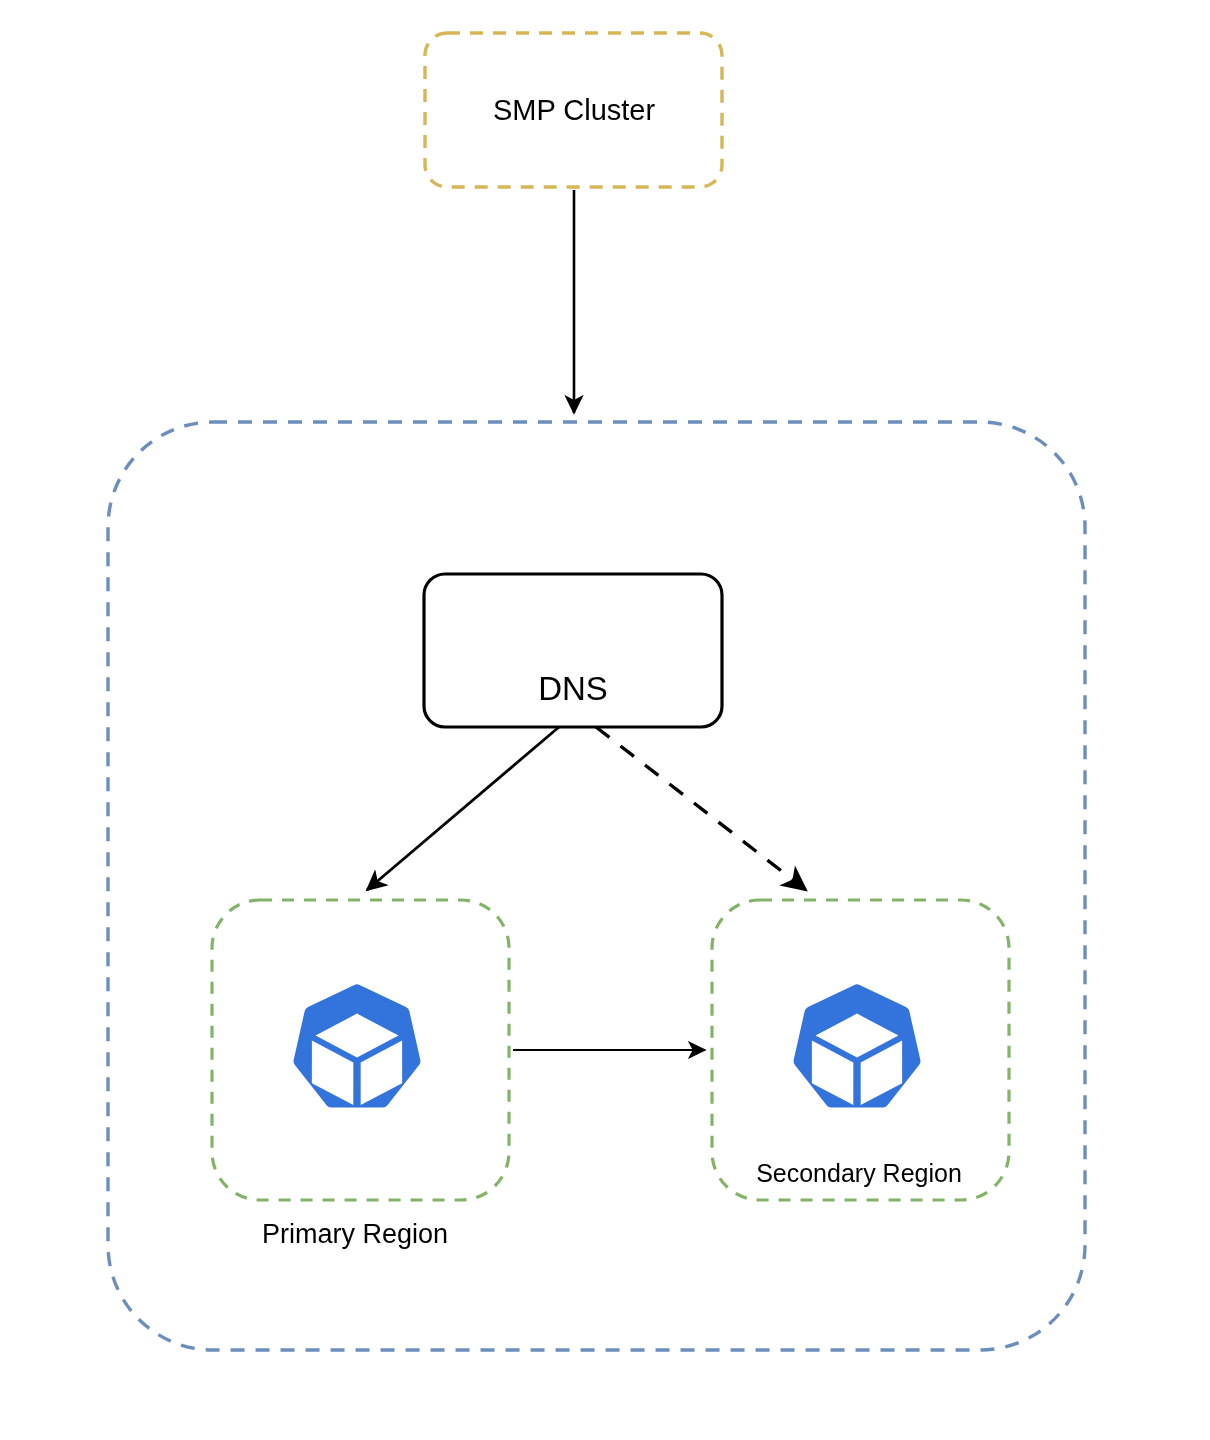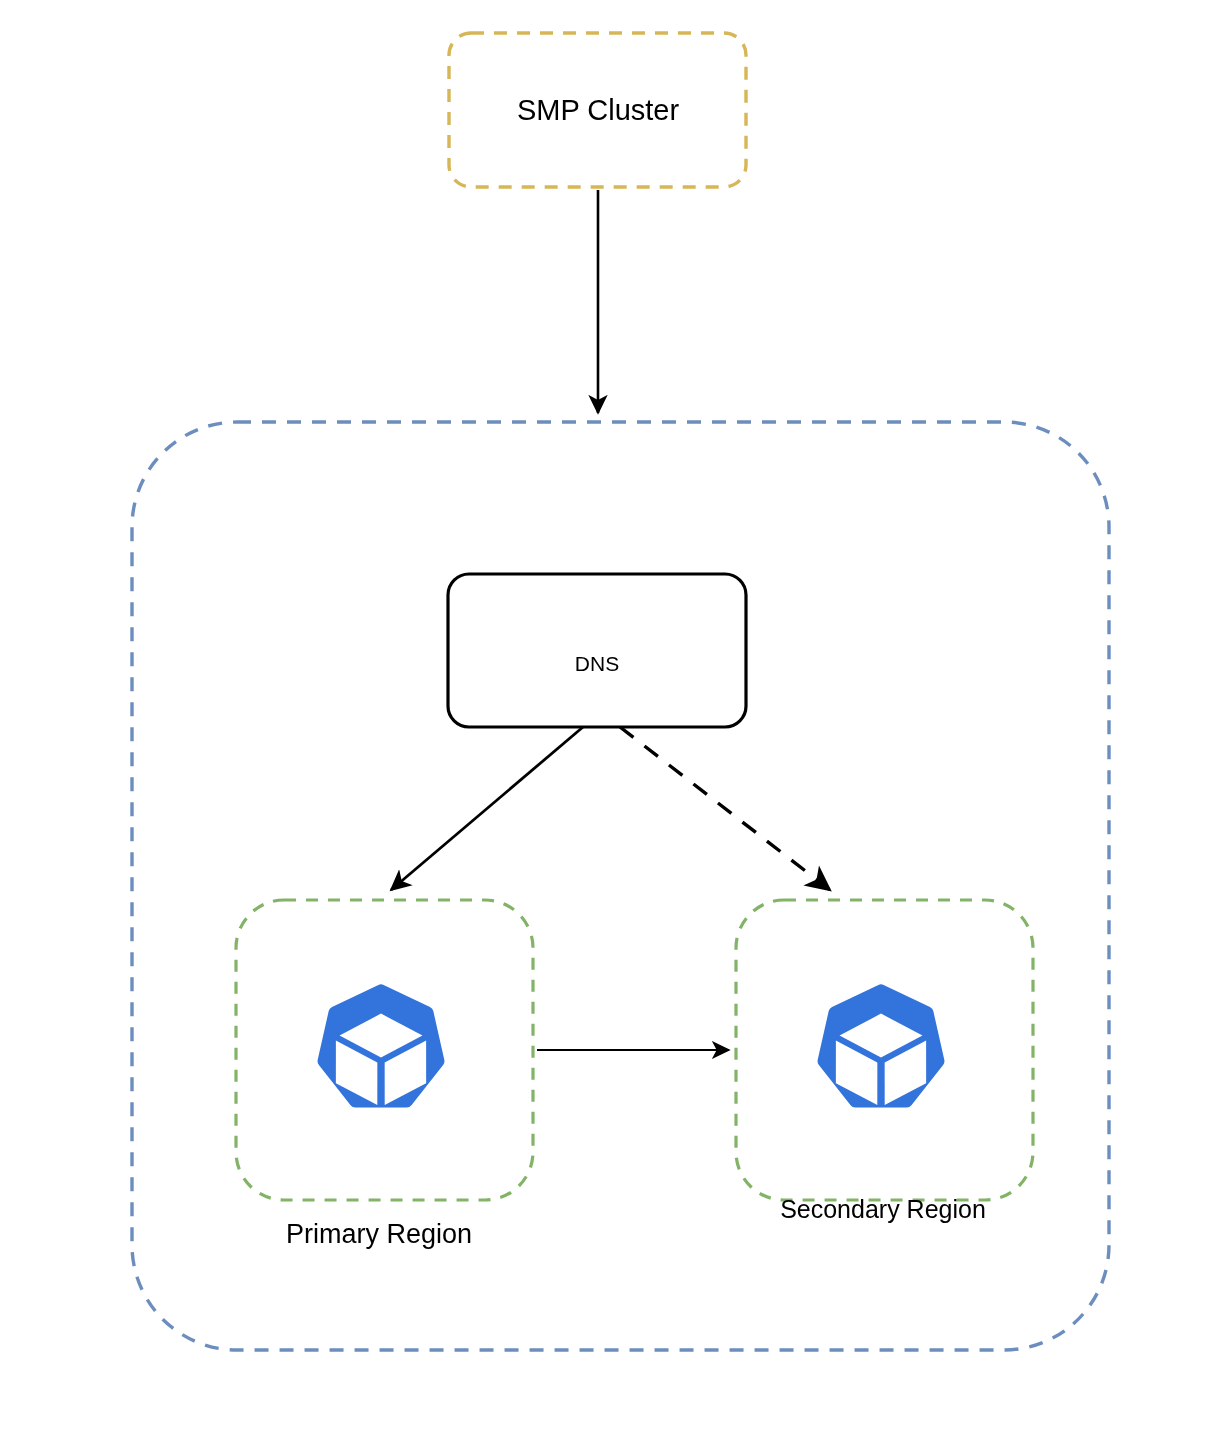--- a/index.html
+++ b/index.html
@@ -10,21 +10,20 @@
   body {
     font-family: "Liberation Sans", sans-serif;
     color: #000000;
   }
   #canvas {
     position: relative;
     width: 1100px;
     height: 1440px;
     background: #ffffff;
     overflow: hidden;
-    margin-left: 24px;
   }
   #diagram-svg {
     position: absolute;
     left: 0;
     top: 0;
     width: 1210px;
     height: 1440px;
   }
   .node-label {
     position: absolute;
@@ -34,34 +33,34 @@
     pointer-events: none;
   }
   #smp-cluster-label {
     left: 424px;
     top: 94px;
     width: 300px;
     font-size: 29px;
   }
   #dns-label {
     left: 423px;
-    top: 652px;
+    top: 670px;
     width: 300px;
-    font-size: 21px;
+    font-size: 33px;
     text-align: center;
   }
   #primary-region-label {
     left: 205px;
     top: 1219px;
     width: 300px;
     font-size: 27px;
   }
   #secondary-region-label {
     left: 709px;
-    top: 1195px;
+    top: 1159px;
     width: 300px;
     font-size: 25px;
   }
 </style>
 </head>
 <body>
 
 <div id="canvas">
 
   <svg id="diagram-svg" viewBox="0 0 1210 1440">

